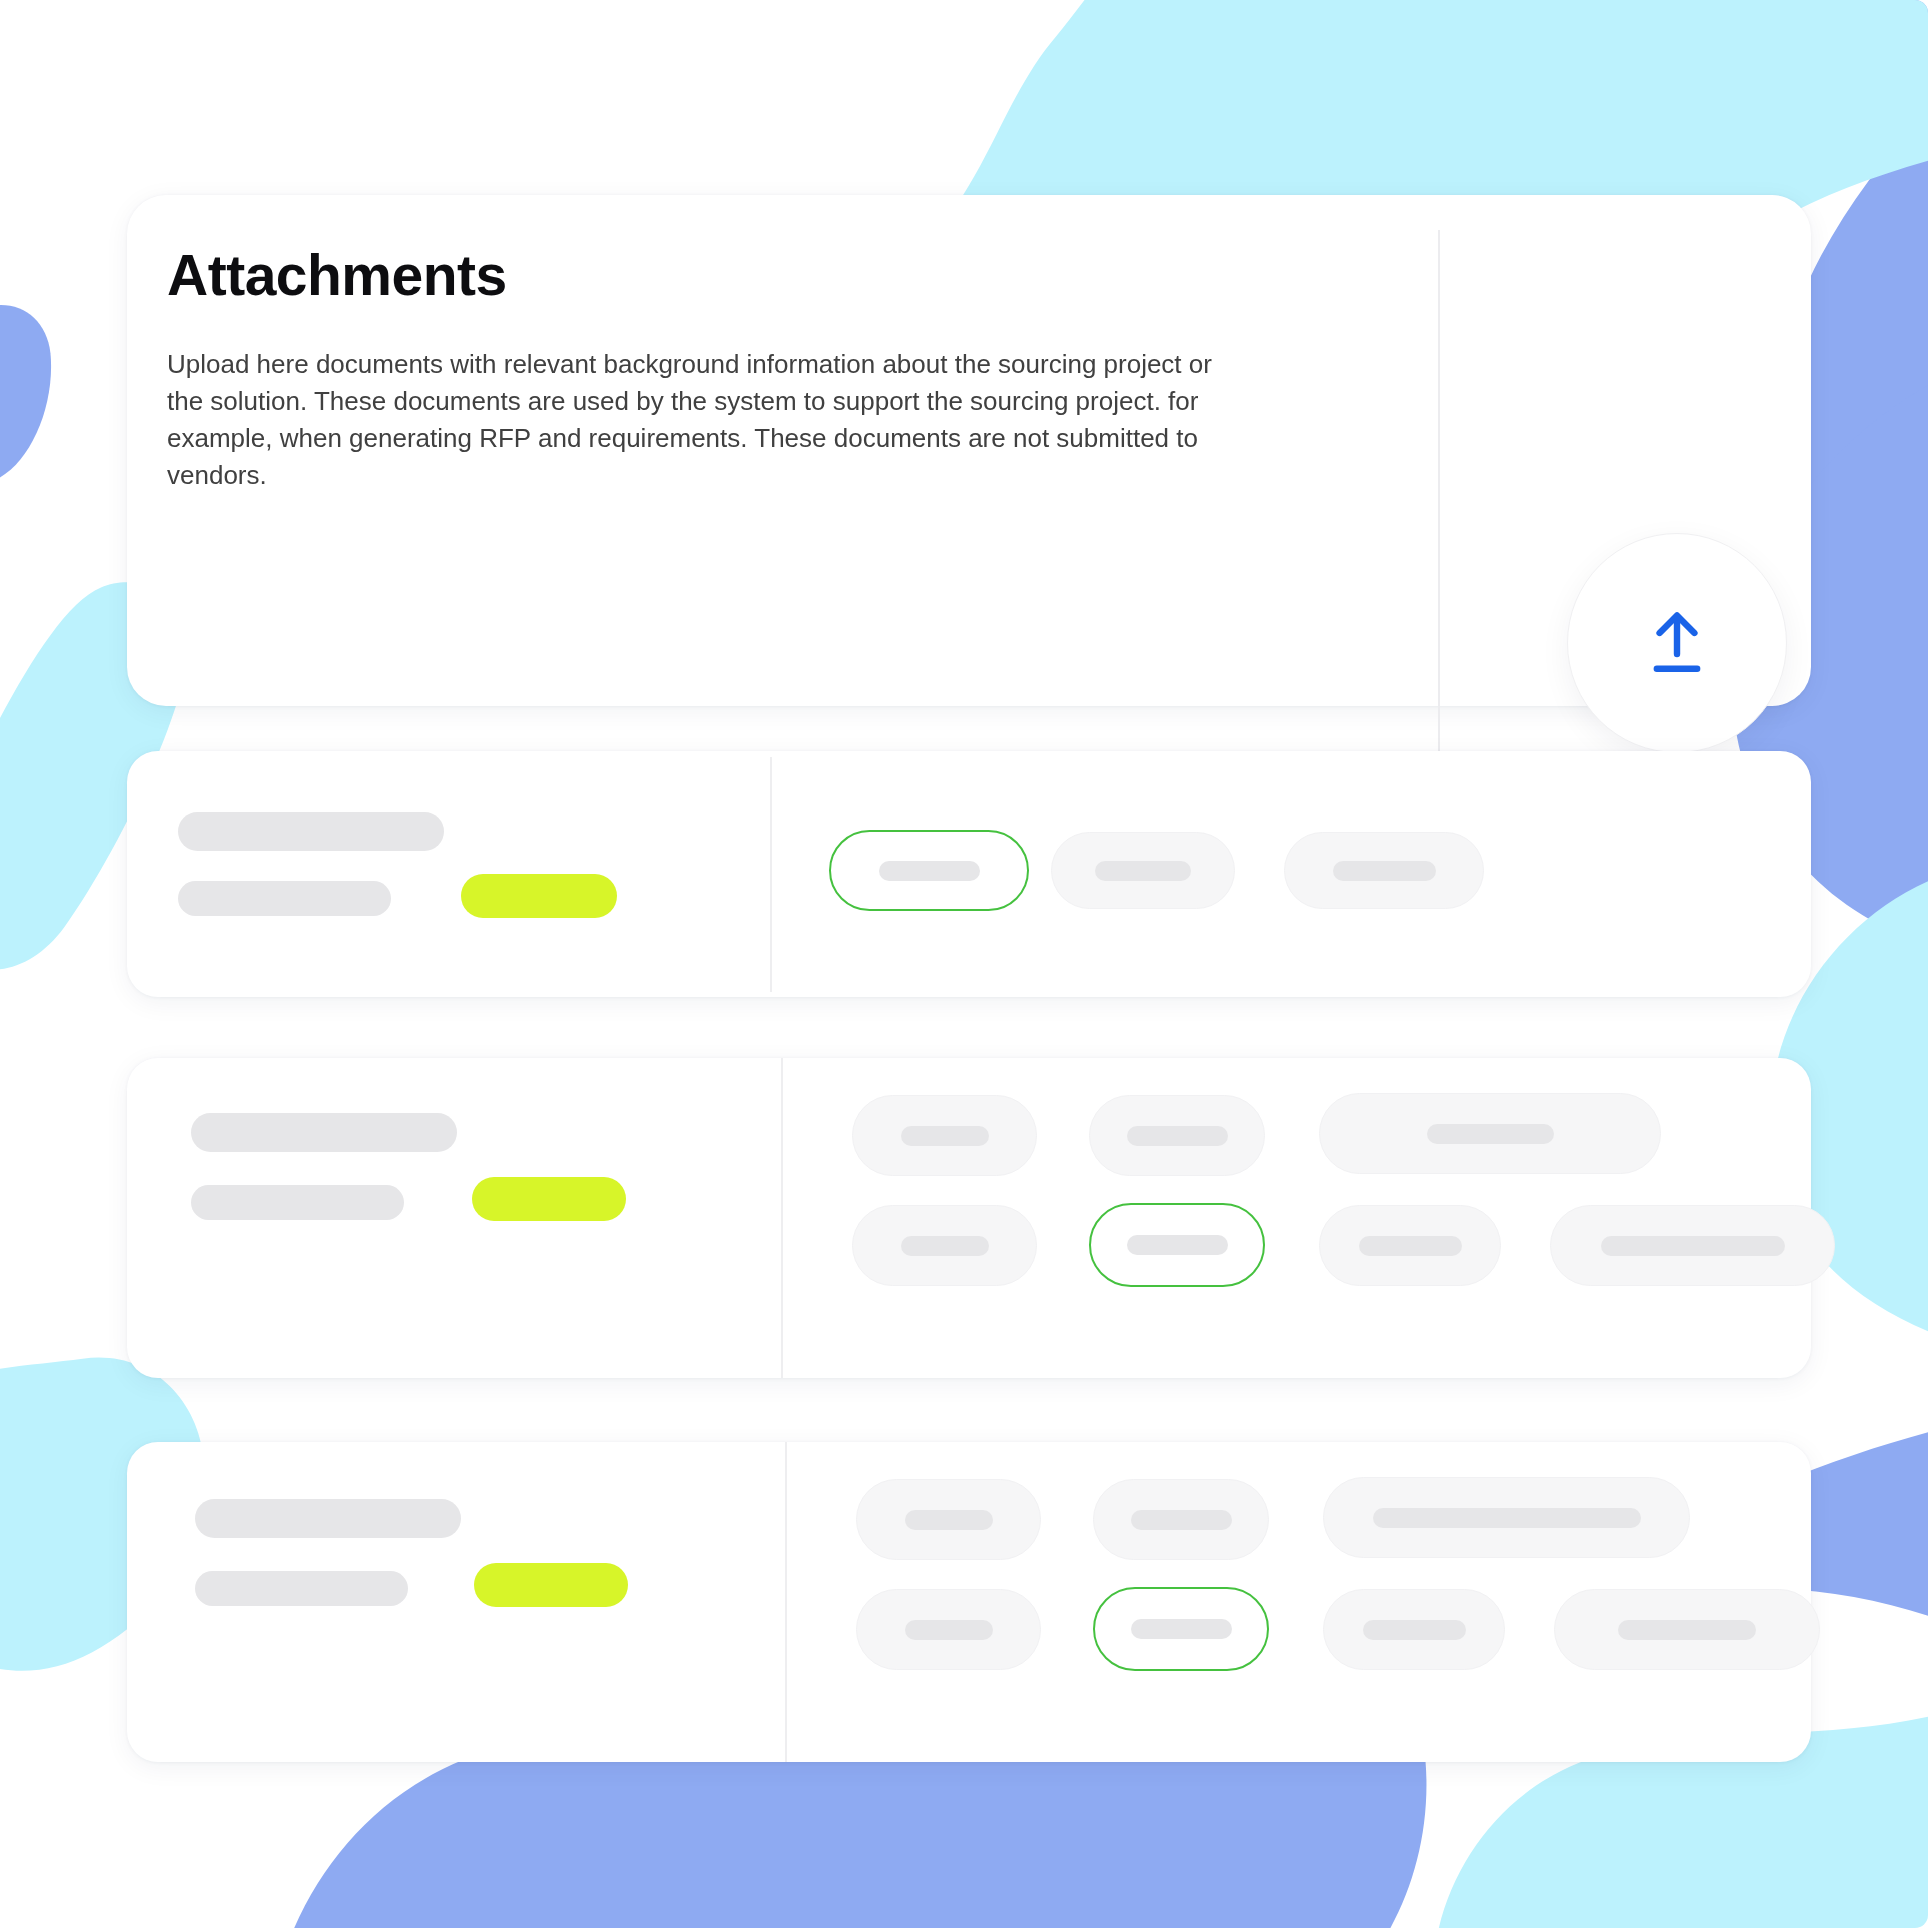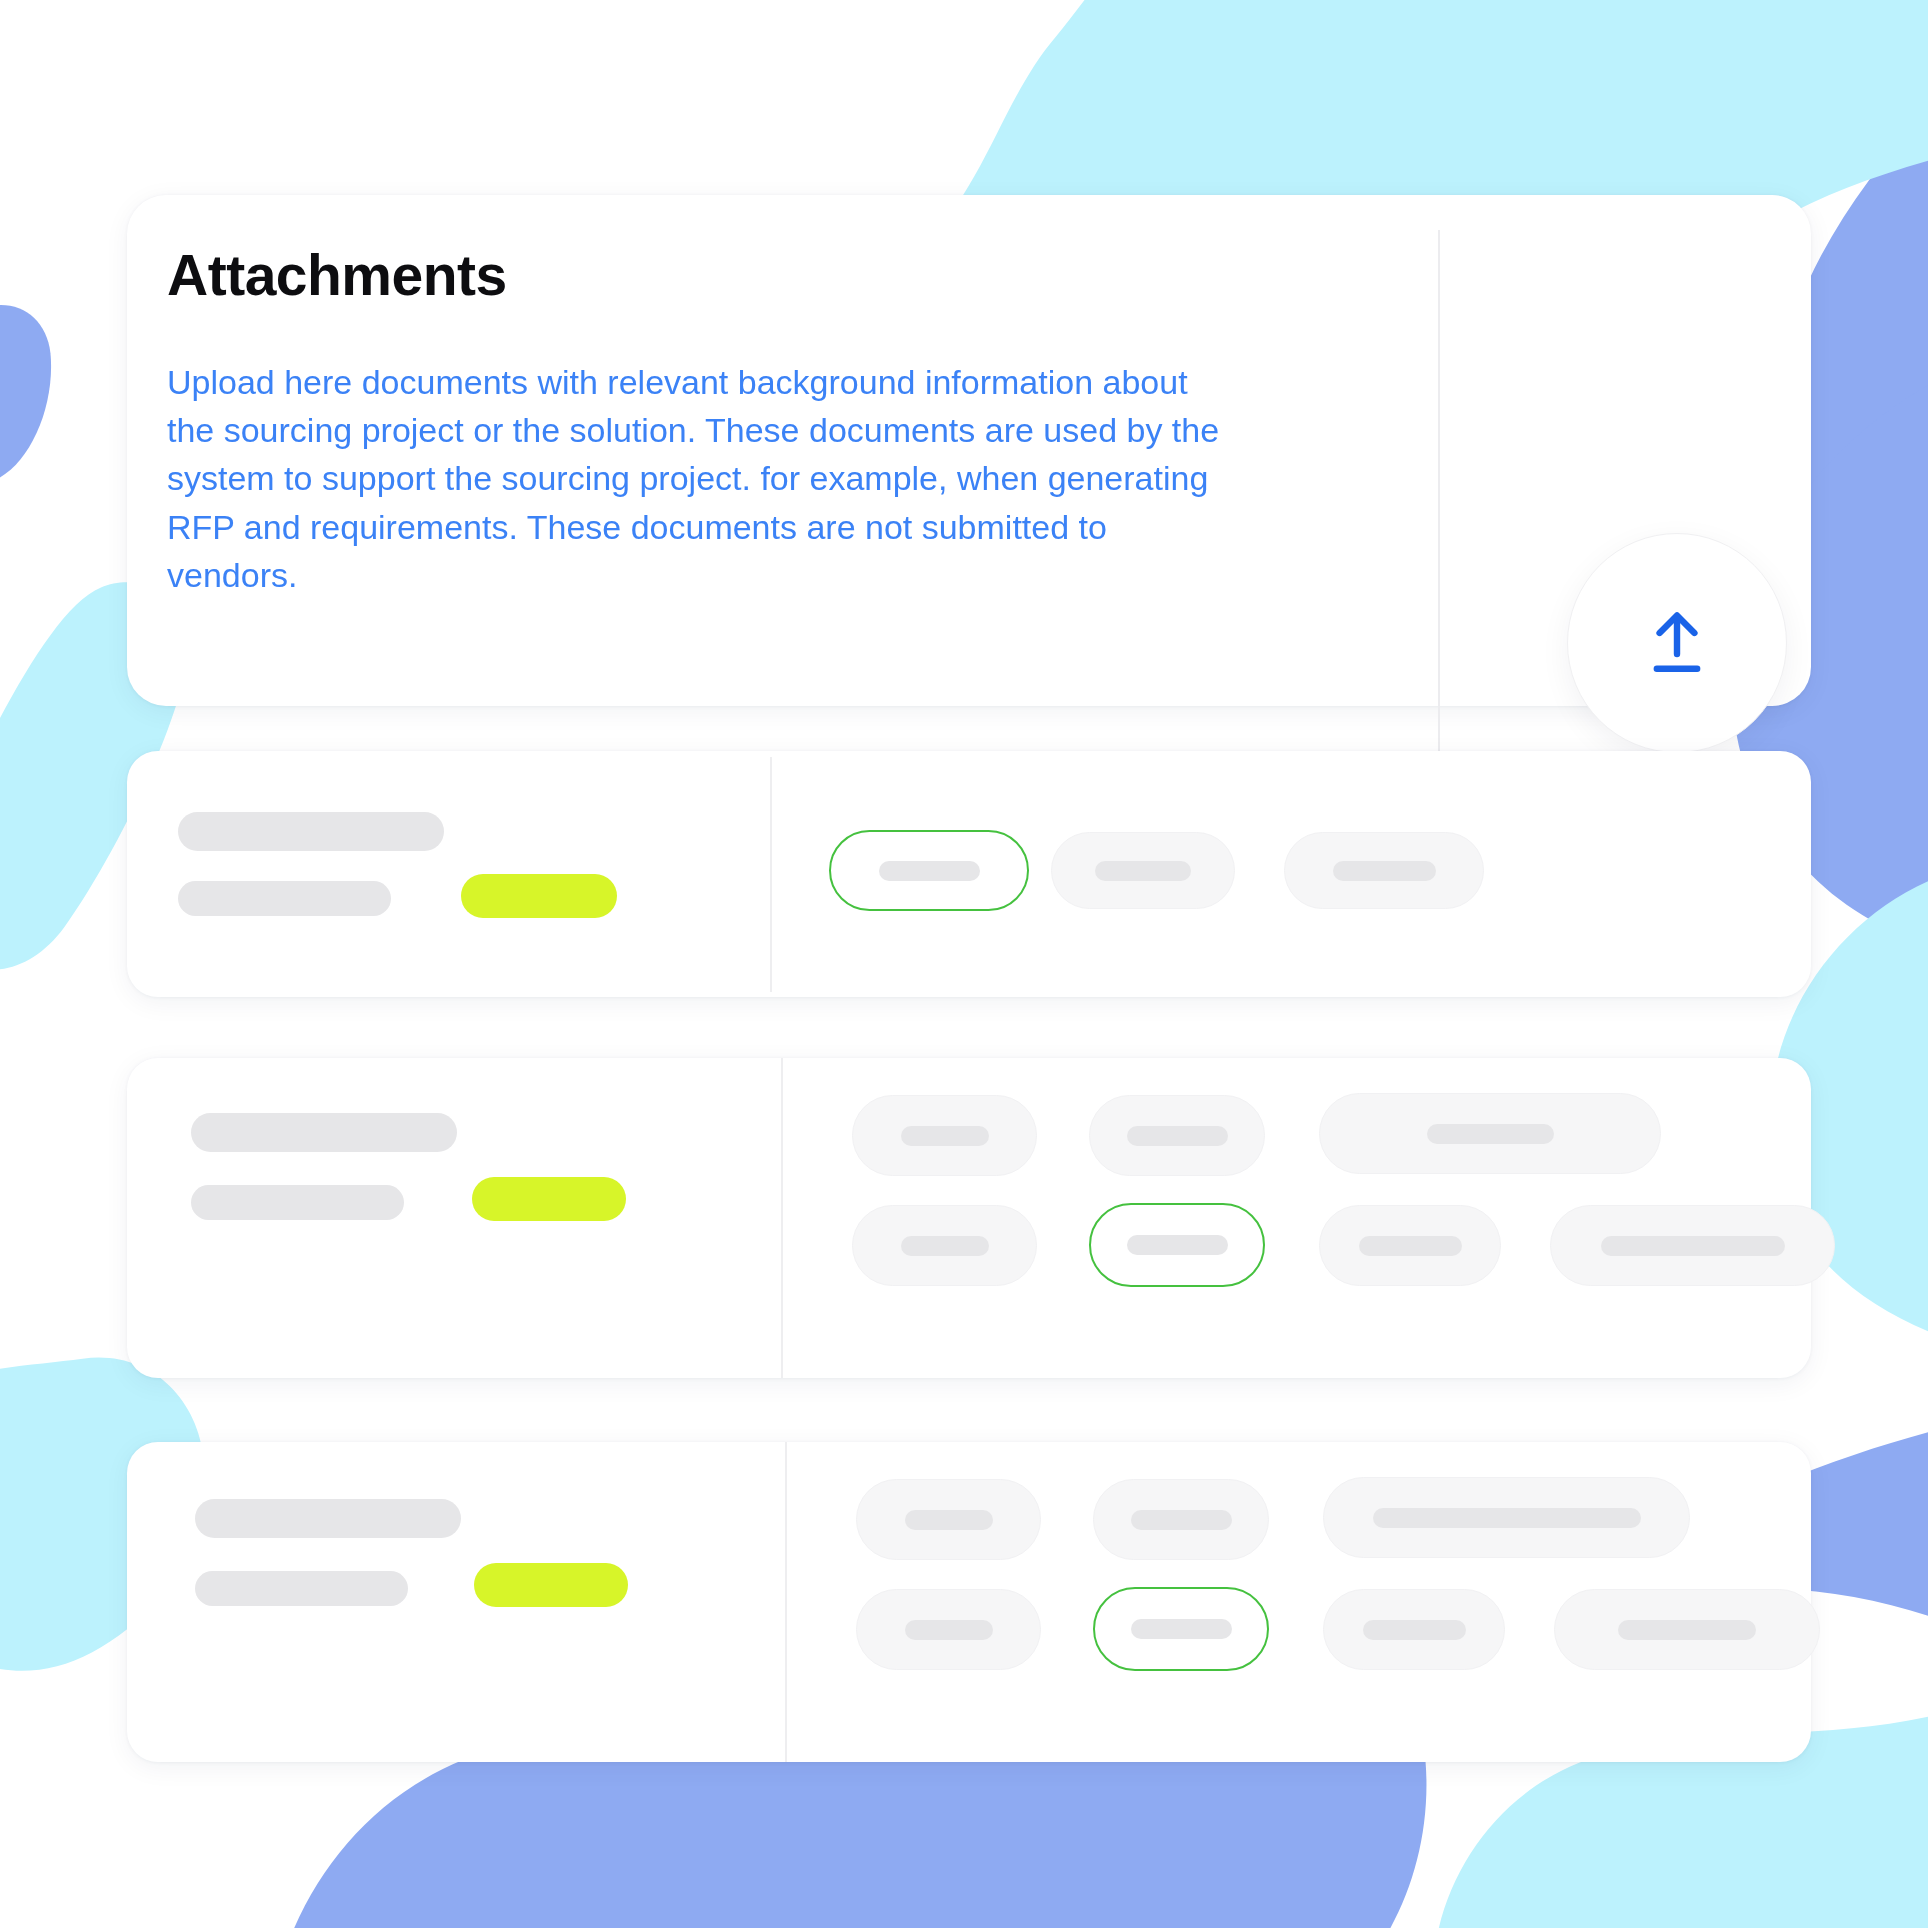--- a/index.html
+++ b/index.html
@@ -11,20 +11,21 @@
     background: #ffffff;
     font-family: "Liberation Sans", sans-serif;
   }
 
   #stage {
     position: relative;
     width: 1928px;
     height: 1928px;
     background: #ffffff;
     overflow: hidden;
+    border-radius: 13px;
   }
 
   
   .bg-layer {
     position: absolute;
     inset: 0;
     width: 1928px;
     height: 1928px;
     pointer-events: none;
   }
@@ -56,24 +57,24 @@
 
   #page-title {
     font-size: 57px;
     font-weight: 700;
     letter-spacing: -0.5px;
     color: #0d0d10;
     line-height: 1.05;
   }
 
   #page-description {
-    margin-top: 52px;
-    font-size: 34px;
+    margin-top: 40px;
+    font-size: 26px;
     line-height: 1.42;
-    color: #3b82f6;
+    color: #404040;
     max-width: 1070px;
     font-weight: 400;
   }
 
   #header-divider {
     position: absolute;
     left: 1311px;
     top: 35px;
     width: 1.8px;
     height: 580px;

